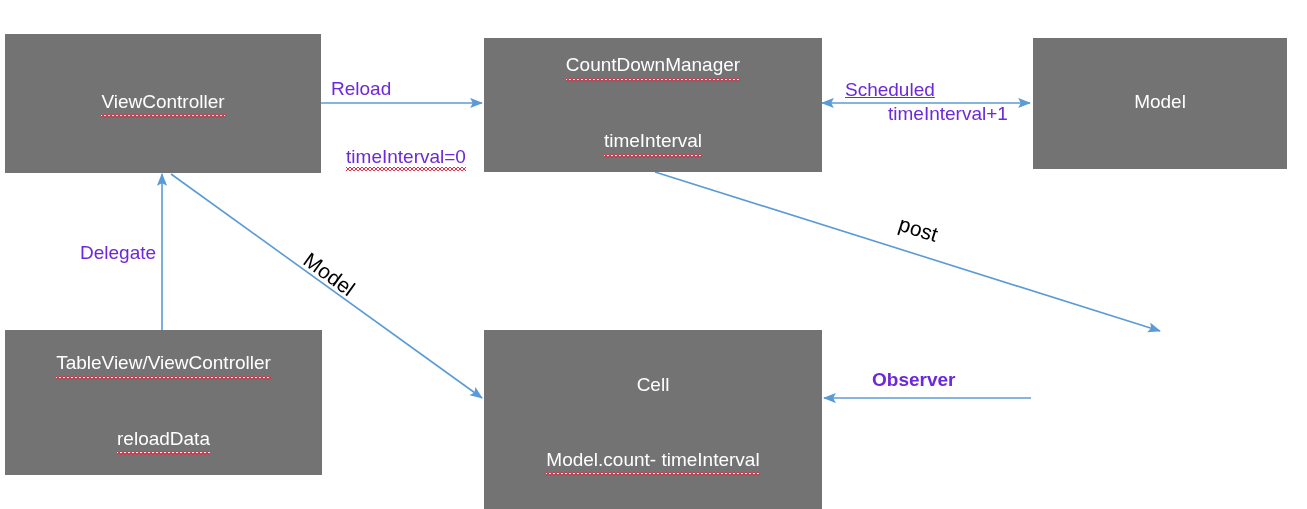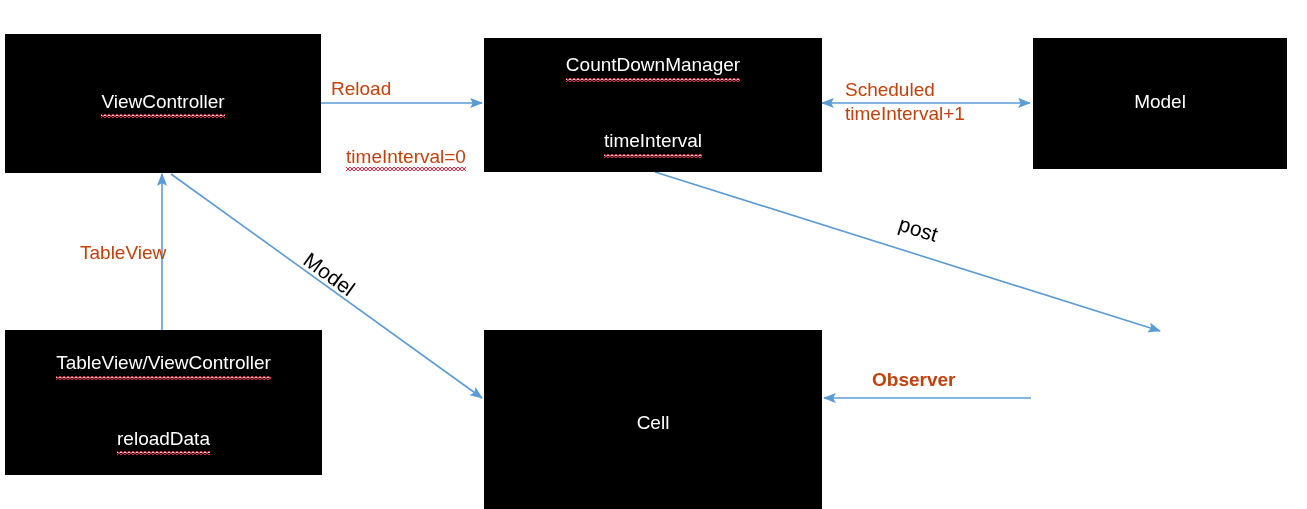--- a/index.html
+++ b/index.html
@@ -20,21 +20,21 @@
   #edges {
     position: absolute;
     left: 0;
     top: 0;
     width: 1307px;
     height: 509px;
     pointer-events: none;
   }
   .node {
     position: absolute;
-    background: #000000;
+    background: #737373;
     box-sizing: border-box;
     display: flex;
     flex-direction: column;
     align-items: center;
     justify-content: center;
     color: #ffffff;
     text-align: center;
   }
   .node-line {
     font-size: 19px;
@@ -64,21 +64,21 @@
       linear-gradient(-45deg, transparent 45%, #e0304a 45%, #e0304a 55%, transparent 55%);
     background-size: 4px 4px;
     background-repeat: repeat-x;
   }
   .plainline {
     display: inline-block;
     padding-bottom: 2px;
   }
   .edge-label {
     position: absolute;
-    color: #c2410c;
+    color: #6d28d9;
     font-size: 19px;
     line-height: 1.25;
     white-space: nowrap;
     text-align: center;
   }
   .edge-label .sub {
     display: block;
     position: relative;
   }
   .edge-label .sqk {
@@ -161,38 +161,41 @@
     </span>
     <span class="node-line gap">
       <span class="sq">reloadData</span>
     </span>
   </div>
 
   <div class="node" style="left:484px; top:330px; width:338px; height:188px;">
     <span class="node-line">
       <span class="plainline">Cell</span>
     </span>
+    <span class="node-line gap">
+      <span class="sq">Model.count- timeInterval</span>
+    </span>
   </div>
 
 
   <div class="edge-label" style="left:331px; top:77px; width:150px;">
     <span class="sub" style="text-align:left;">Reload</span>
     <span class="sub" style="text-align:center;margin-top:44px;">
       <span class="sqk">timeInterval=0</span>
     </span>
   </div>
 
-  <div class="edge-label" style="left:845px; top:78px; width:170px;">
+  <div class="edge-label" style="left:845px; top:78px; width:170px;text-decoration:underline;">
     <span class="sub" style="text-align:left;">Scheduled</span>
-    <span class="sub" style="text-align:left;">
+    <span class="sub" style="text-align:left;margin-left:43px;">
       <span class="plainline">timeInterval+1</span>
     </span>
   </div>
 
   <div class="rot-label" style="left:903px; top:212px; transform: rotate(17.5deg);">post</div>
 
   <div class="edge-label" style="left:872px; top:368px;font-weight:bold;">Observer</div>
 
-  <div class="edge-label" style="left:80px; top:241px;">TableView</div>
+  <div class="edge-label" style="left:80px; top:241px;">Delegate</div>
 
   <div class="rot-label" style="left:313px; top:248px; transform: rotate(36deg);">Model</div>
 
 </div>
 
 </body></html>

